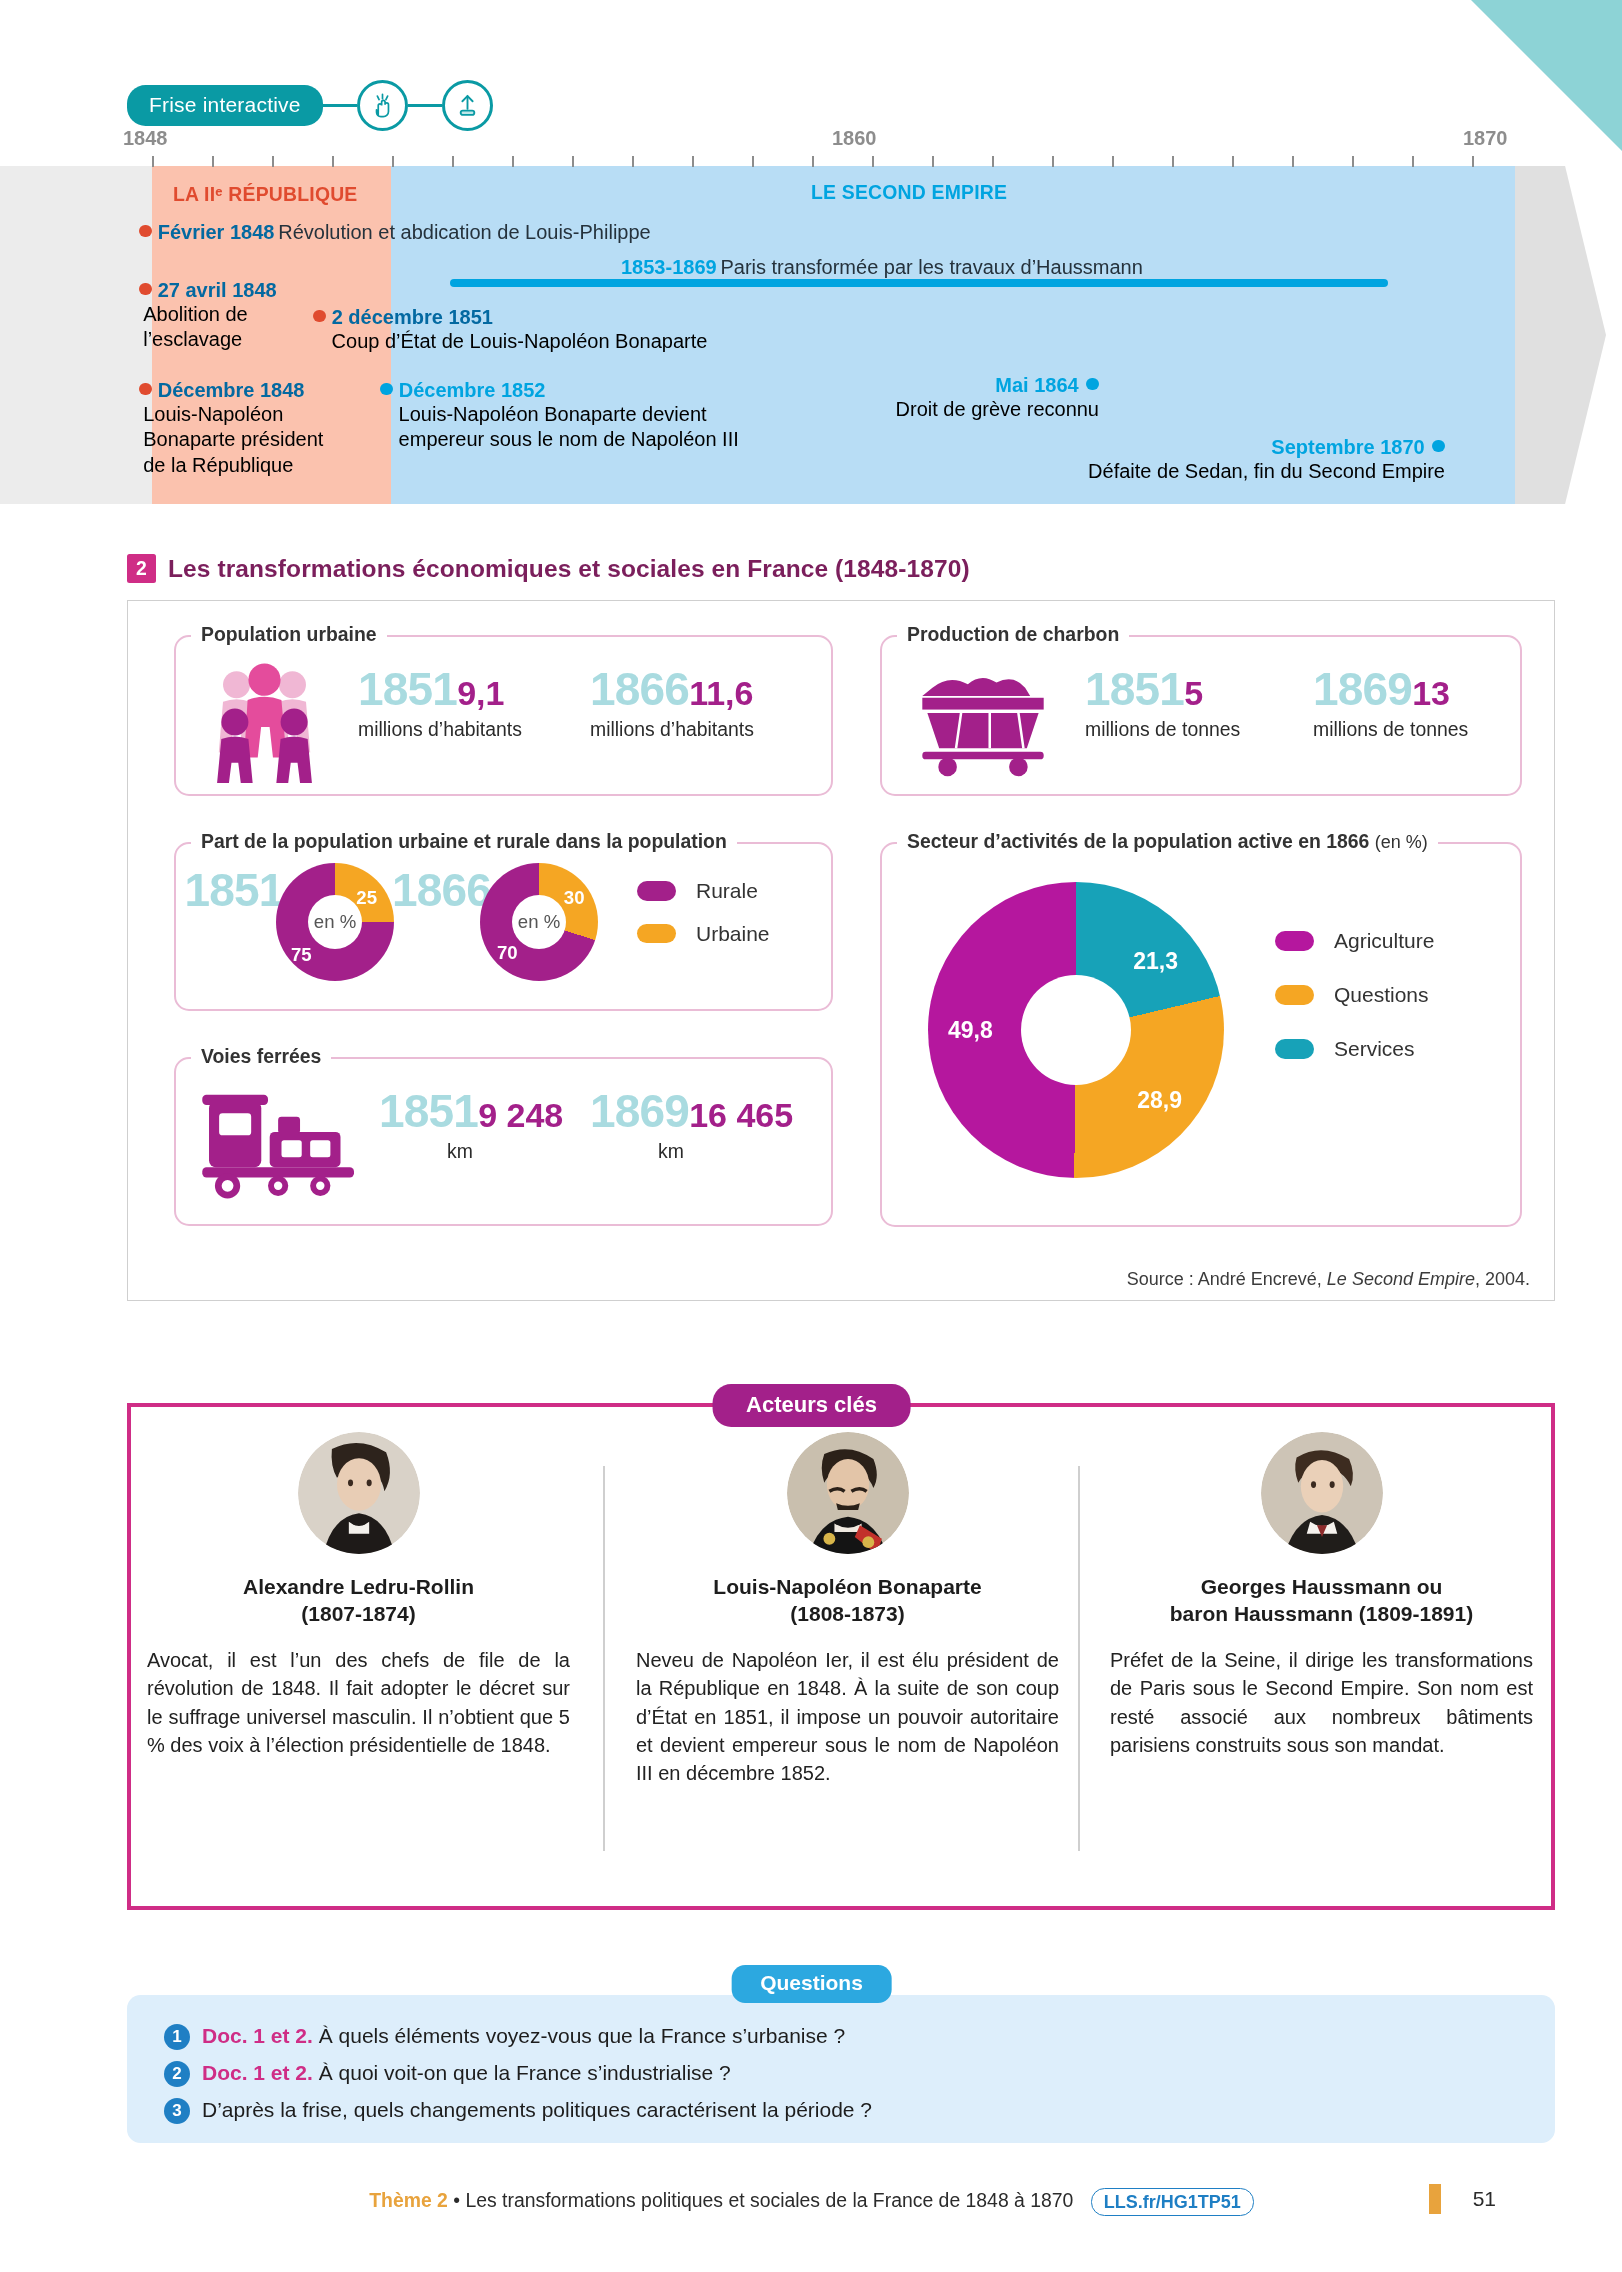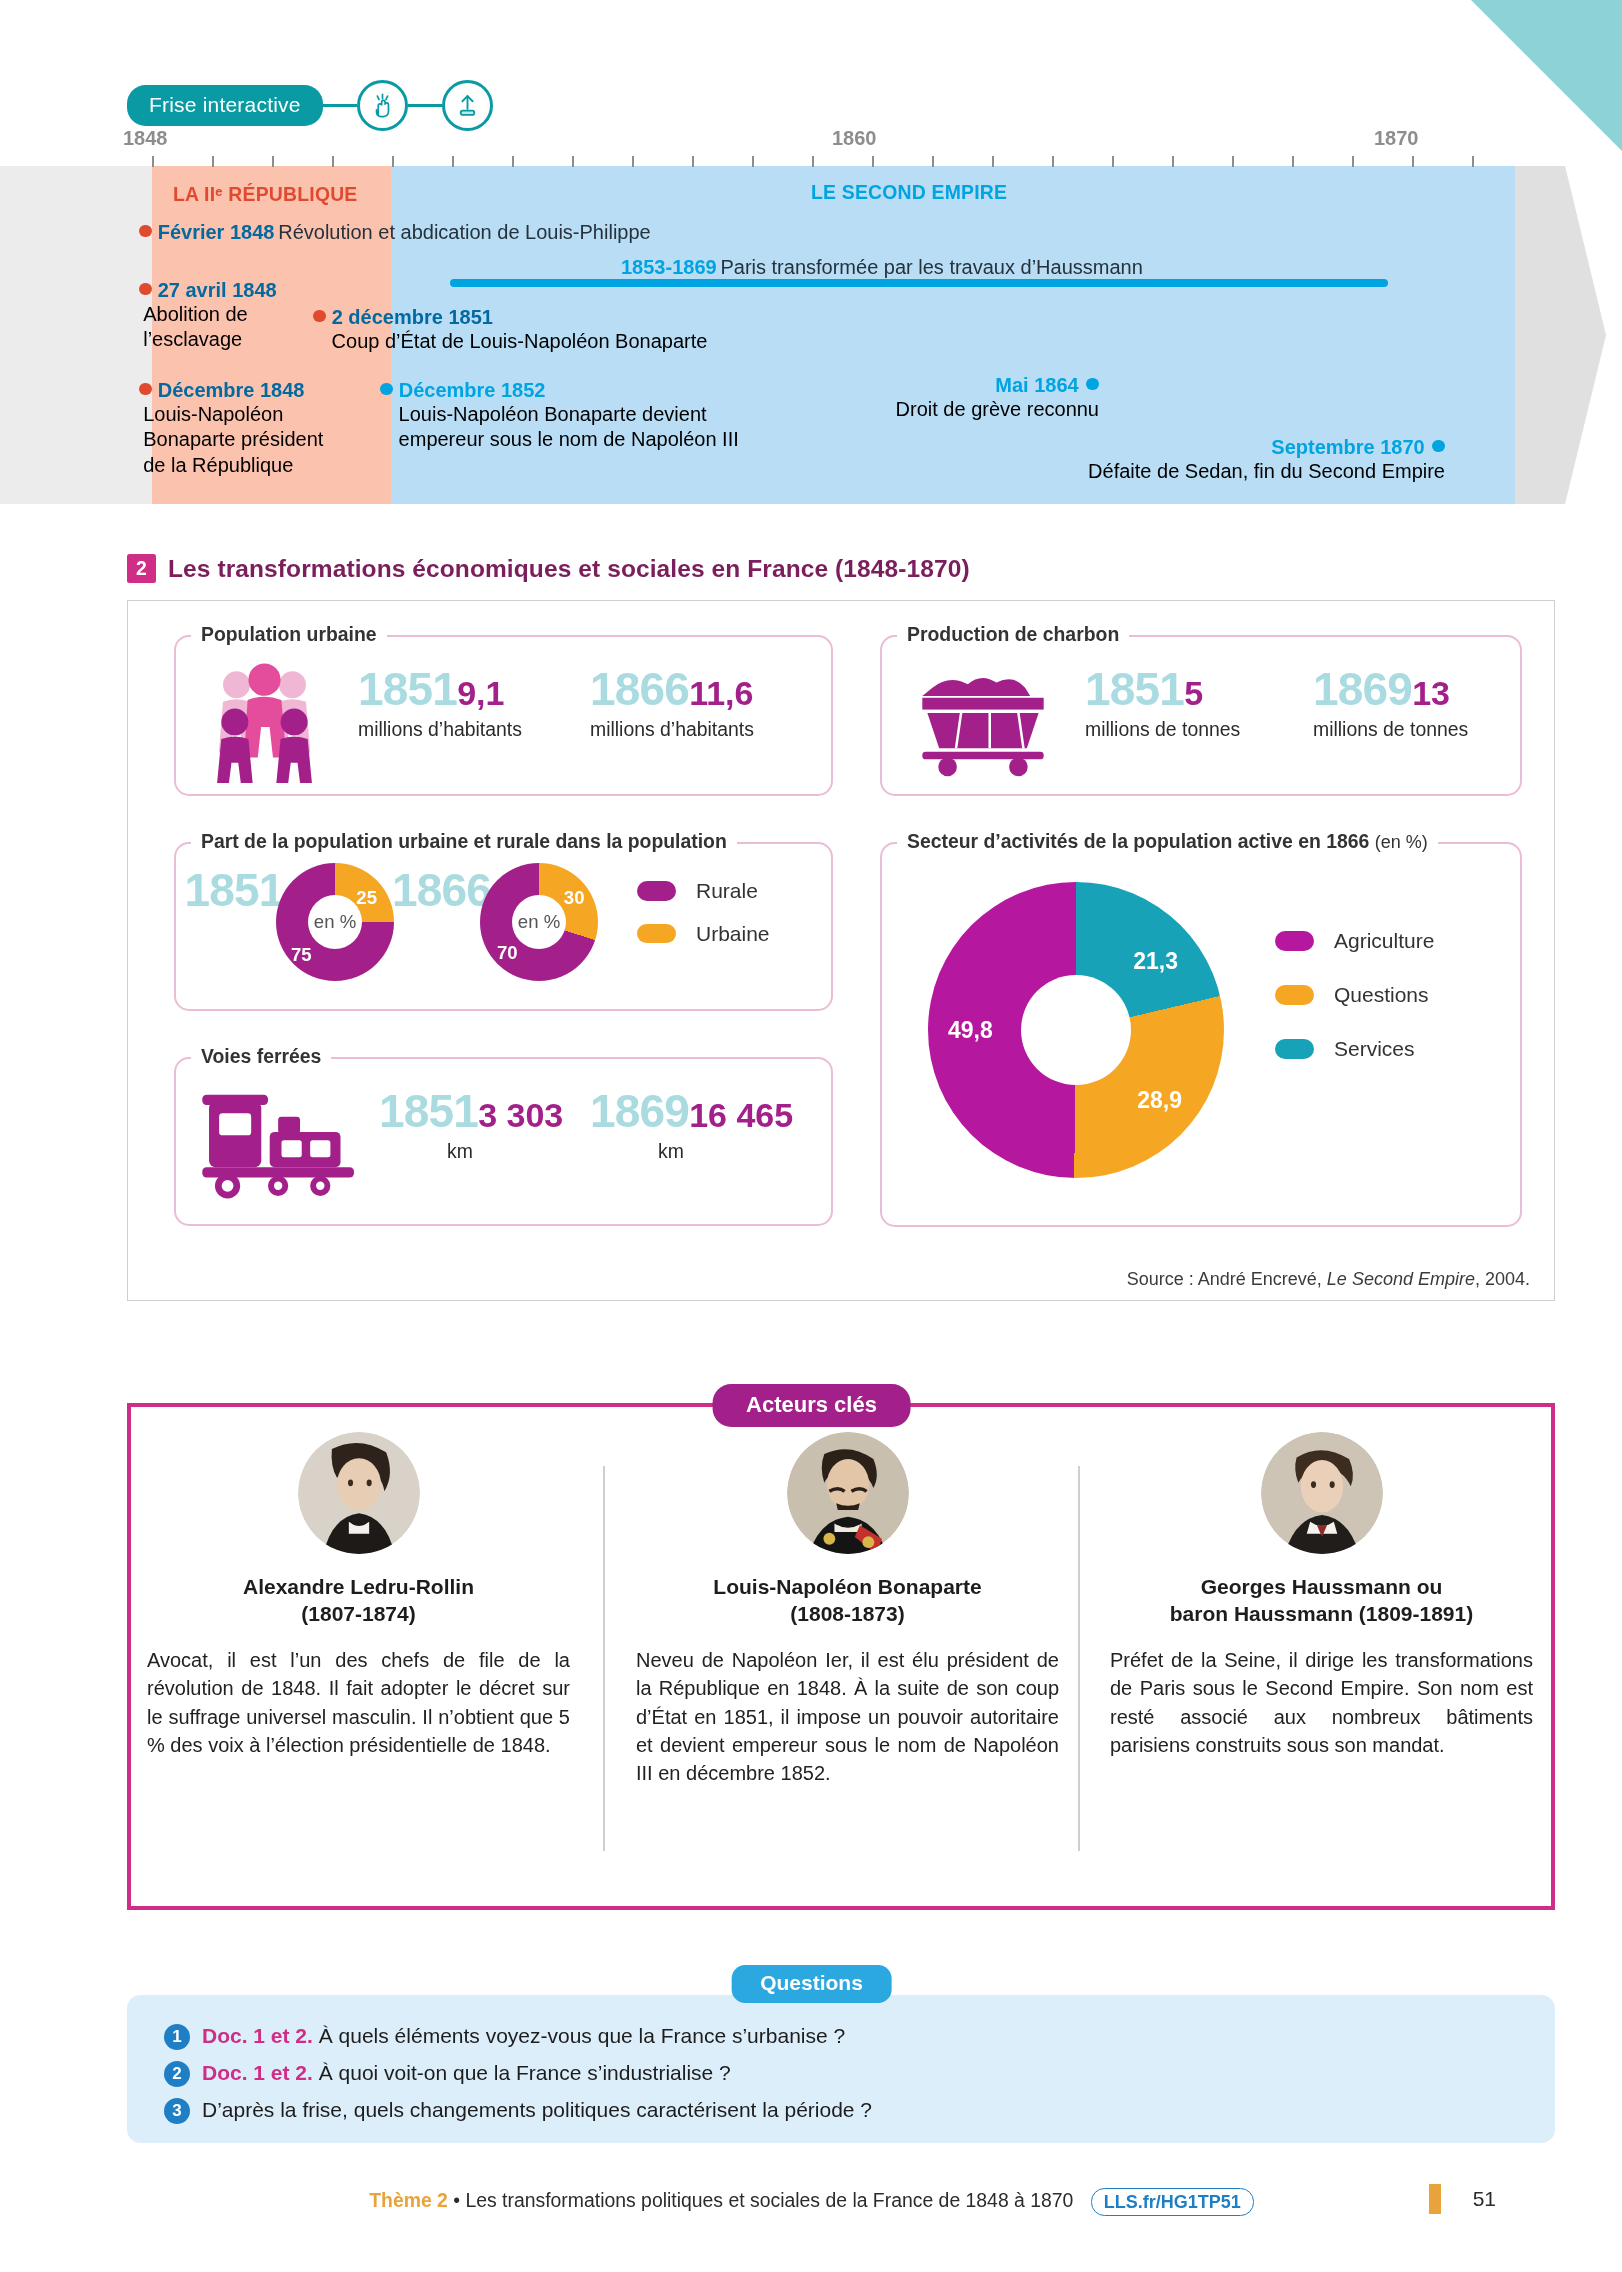--- a/index.html
+++ b/index.html
@@ -166,21 +166,21 @@
             <path d="M11 12 L17 6 L23 12"></path>
           <rect x="9" y="23" width="16" height="5" rx="2.5" fill="#bfe6e8" stroke="#0a9aa4"></rect>
         </g>
       </svg>
     </div>
   </div>
 
   <div class="tl-years">
     <span class="tl-year" style="left:123px;">1848</span>
     <span class="tl-year" style="left:832px;">1860</span>
-    <span class="tl-year" style="left:1374px;">1870</span>
+    <span class="tl-year" style="left:1463px;">1870</span>
   </div>
 
   <div class="tl-ticks">
     <i class="tick" style="left:152px"></i>
       <i class="tick" style="left:212px"></i>
     <i class="tick" style="left:272px"></i>
       <i class="tick" style="left:332px"></i>
     <i class="tick" style="left:392px"></i>
       <i class="tick" style="left:452px"></i>
     <i class="tick" style="left:512px"></i>
@@ -377,21 +377,21 @@
             <rect x="26" y="36" width="38" height="26" rx="4"></rect>
             <circle cx="36" cy="122" r="7"></circle>
               <circle cx="96" cy="122" r="5"></circle>
               <circle cx="146" cy="122" r="5"></circle>
             <rect x="100" y="68" width="24" height="20" rx="3"></rect>
               <rect x="134" y="68" width="24" height="20" rx="3"></rect>
           </g>
         </svg>
       </div>
       <div style="position:absolute; left:203px; top:25px;">
-        <span class="year-big">1851</span><span class="val-big">3 303</span>
+        <span class="year-big">1851</span><span class="val-big">9 248</span>
         <div class="unit" style="margin-top:1.7px; margin-left:68px;">km</div>
       </div>
       <div style="position:absolute; left:414px; top:25px;">
         <span class="year-big">1869</span><span class="val-big">16 465</span>
         <div class="unit" style="margin-top:1.7px; margin-left:68px;">km</div>
       </div>
     </div>
 
     <div class="card" style="left:752px; top:241px; width:642px; height:385px;">
       <div class="card-label">

